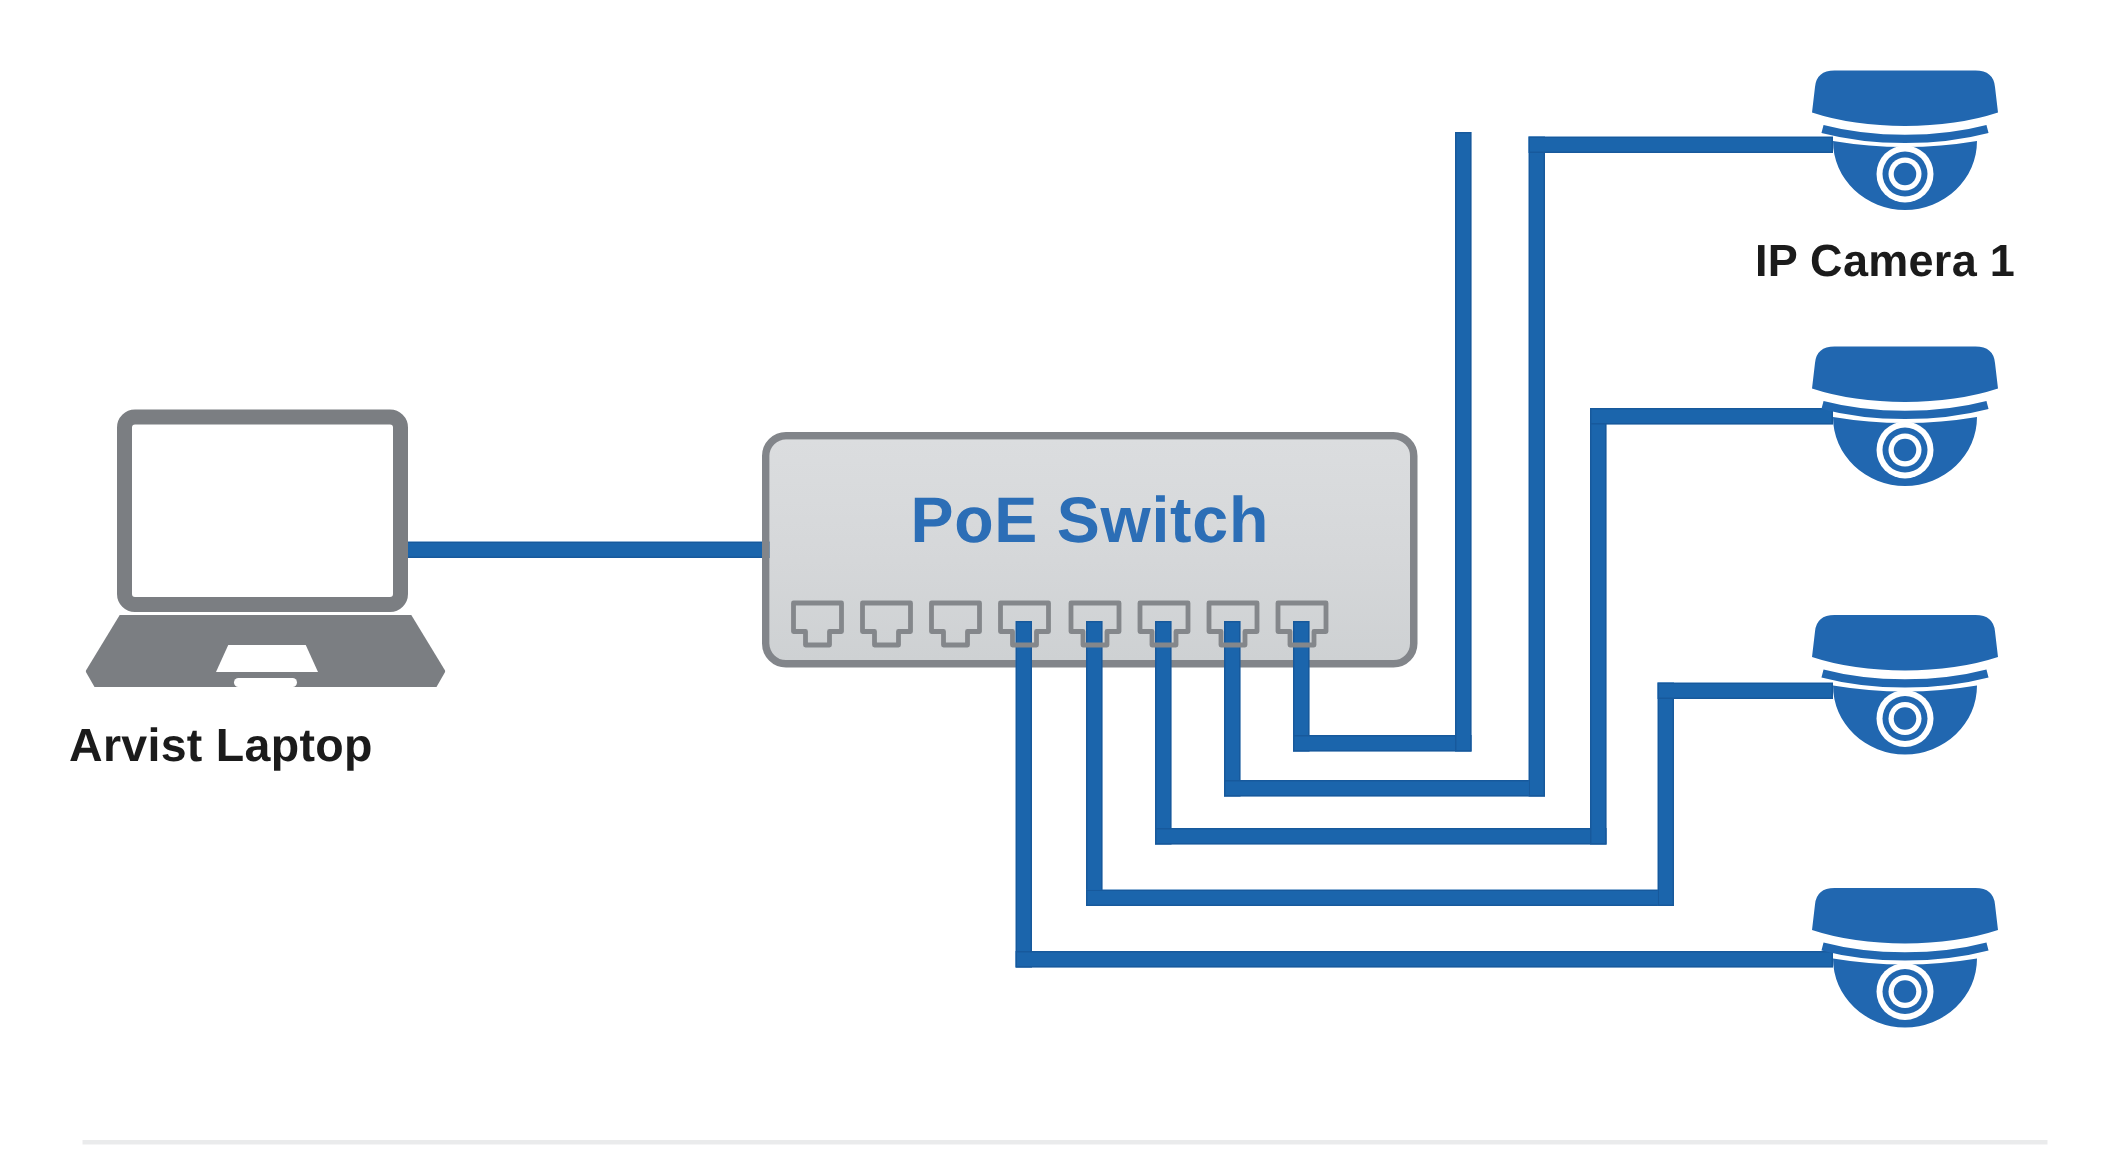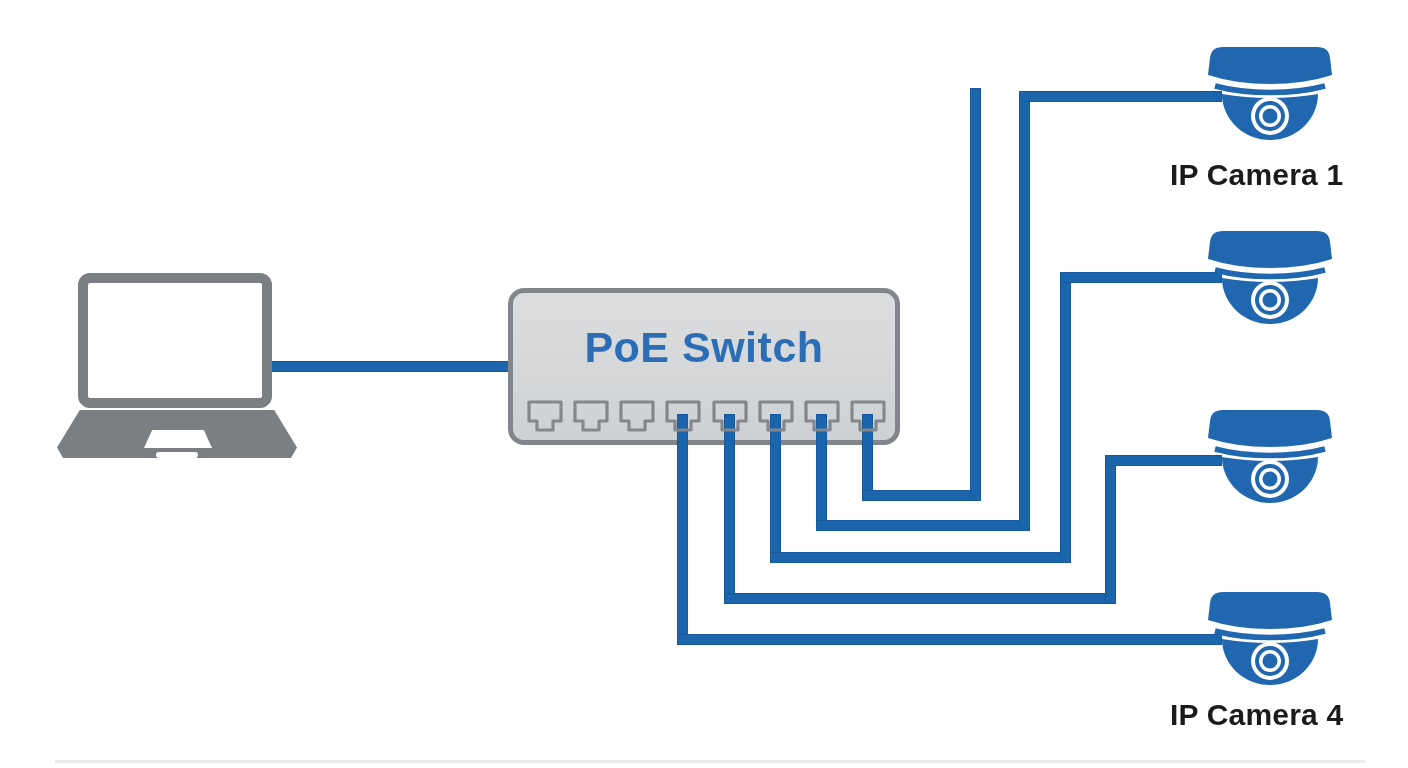--- a/index.html
+++ b/index.html
@@ -9,21 +9,21 @@
   }
   .group { position:absolute; left:0; top:0; width:0; height:0; }
   .cable { position:absolute; background:#1b65ac; box-shadow: inset 0 0 0 1px rgba(18,70,125,.35); }
   .lbl {
     position:absolute; color:#1b1b1b; font-weight:600; 
     letter-spacing:.2px; white-space:nowrap;
   }
   .cam-label { width:200px; font-size:30px; line-height:36px; }
   .laptop-label { width:260px; font-size:31px; line-height:38px; }
   .switch-box {
-    position:absolute; left:508px; top:288px; width:392px; height:157px;
+    position:absolute; left:508px; top:288px; width:437px; height:157px;
     box-sizing:border-box; border:5px solid #82858a; border-radius:16px;
     background:linear-gradient(180deg,#dbdddf 0%, #d5d7d9 55%, #ced1d3 100%);
     z-index:2;
   }
   .switch-title {
     padding-top:30px; text-align:center; font-size:43px; font-weight:600;
     color:#2c6eb6; letter-spacing:.5px;
   }
   .port { position:absolute; top:400px; width:36px; height:32px; z-index:4; }
   .camera { position:absolute; left:1203px; width:134px; height:100px; z-index:5; }
@@ -77,20 +77,21 @@
   <div class="group">
     <div class="cable z1" style="left:266px;top:361px;width:250px;height:11px;"></div>
   </div>
 
   <div class="group">
     <div class="screen"></div>
     <div class="base"></div>
     <div class="trackpad"></div>
     <div class="base-bar"></div>
   </div>
+  <div class="lbl laptop-label" style="left:46px;top:478px;">Arvist Laptop</div>
 
   <div class="group">
     <div class="cable z3" style="left:677px;top:414px;width:11px;height:231px;"></div>
     <div class="cable z3" style="left:677px;top:634px;width:545px;height:11px;"></div>
   </div>
 
   <div class="group">
     <div class="cable z3" style="left:724px;top:414px;width:11px;height:190px;"></div>
     <div class="cable z3" style="left:724px;top:593px;width:392px;height:11px;"></div>
     <div class="cable z3" style="left:1105px;top:455px;width:11px;height:149px;"></div>
@@ -153,17 +154,16 @@
       <use href="#cam-symbol"></use>
     </svg>
   <svg class="camera" style="top:407px;">
       <use href="#cam-symbol"></use>
     </svg>
   <svg class="camera" style="top:589px;">
       <use href="#cam-symbol"></use>
     </svg>
 
   <div class="lbl cam-label" style="left:1170px;top:157px;">IP Camera 1</div>
-  <div class="lbl cam-label" style="left:1170px;top:697px;">IP Camera 4</div>
 
   <div class="bottom-artifact"></div>
 
 </div>
 
 </body></html>

